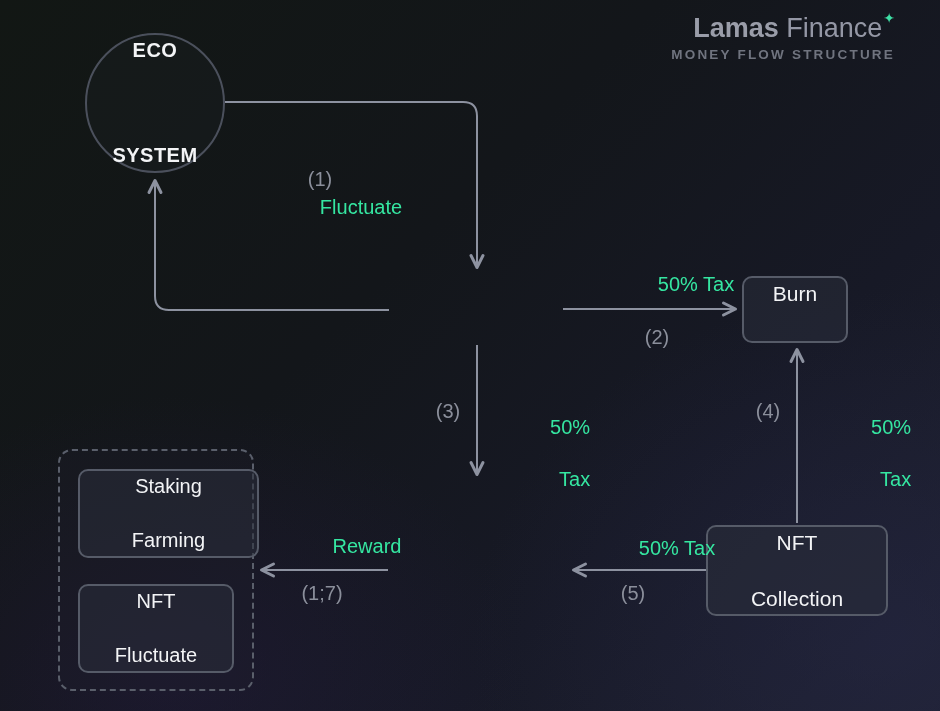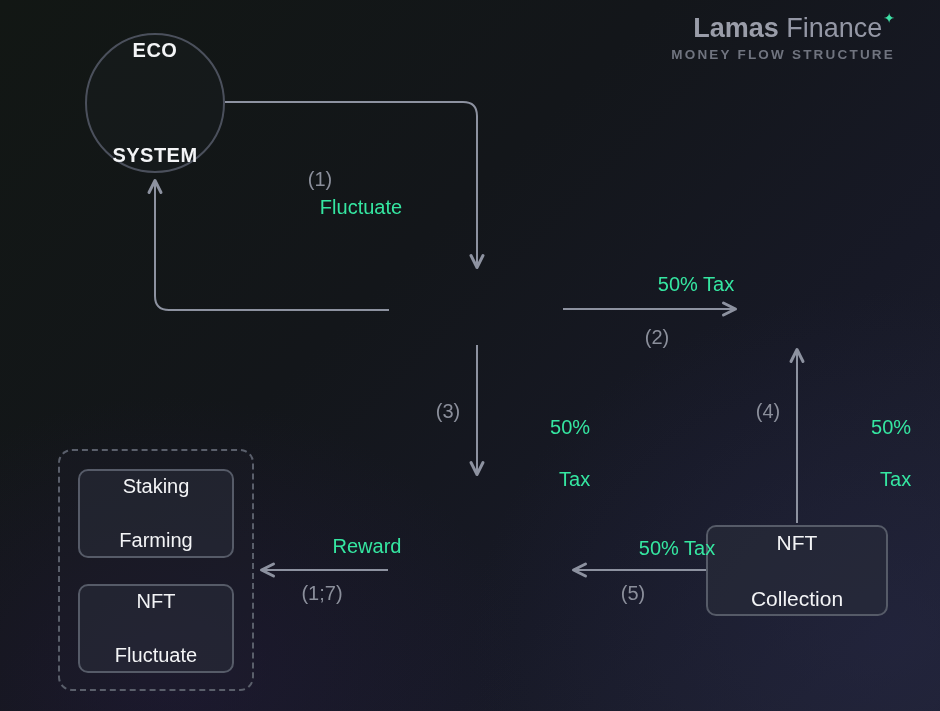--- a/index.html
+++ b/index.html
@@ -117,30 +117,33 @@
     </div>
     <div class="brand-sub">MONEY FLOW STRUCTURE</div>
   </div>
 
   <div class="node circle" style="left:85px; top:33px; width:140px; height:140px;">
     <span>ECO</span>
     <span>SYSTEM</span>
   </div>
 
 
+  <div class="node box" style="left:742px; top:276px; width:106px; height:67px;">
+    <span>Burn</span>
+  </div>
 
 
   <div class="node box" style="left:706px; top:525px; width:182px; height:91px;">
     <span>NFT</span>
     <span>Collection</span>
   </div>
 
   <div class="dashed-group" style="left:58px; top:449px; width:196px; height:242px;"></div>
 
-  <div class="node box" style="left:78px; top:469px; width:156px; height:89px; font-size:20px;">
+  <div class="node box" style="left:78px; top:469px; width:181px; height:89px; font-size:20px;">
     <span>Staking</span>
     <span>Farming</span>
   </div>
 
   <div class="node box" style="left:78px; top:584px; width:156px; height:89px; font-size:20px;">
     <span>NFT</span>
     <span>Fluctuate</span>
   </div>
 
   <div class="edge-label gray" style="left:320px; top:168px;">(1)</div>

